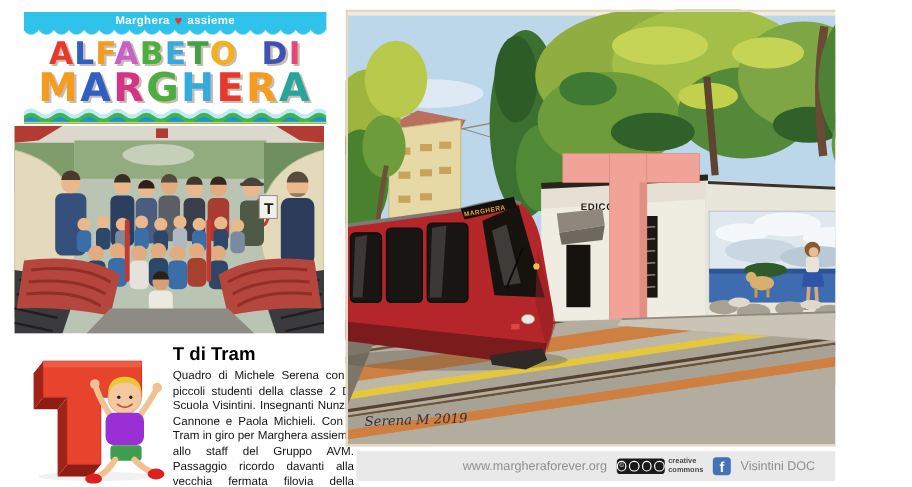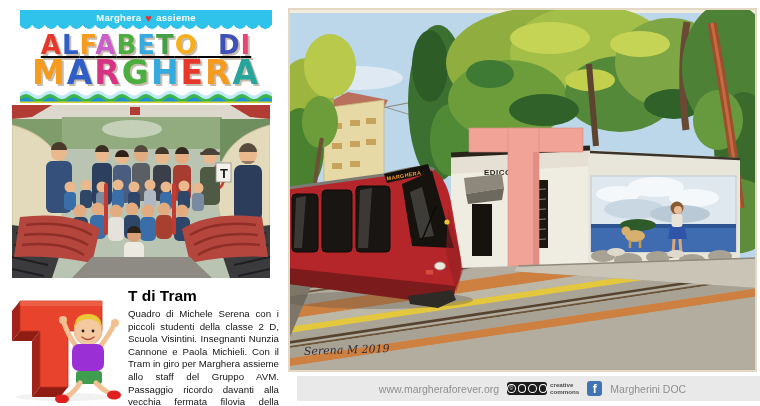--- a/index.html
+++ b/index.html
@@ -1,38 +1,38 @@
 <!DOCTYPE html>
 <html><head>
 <meta charset="utf-8">
 <style>
   html,body{margin:0;padding:0;background:#fff;}
-  .page{position:relative;width:760px;height:406px;background:#fff;overflow:hidden;
+  .page{position:relative;width:696px;height:406px;background:#fff;overflow:hidden;
         font-family:"Liberation Sans",sans-serif;}
 
   
   .header{position:absolute;left:20px;top:10px;width:252px;}
   .banner{height:15px;background:#2fc3ec;color:#fff;font-size:9.5px;font-weight:bold;
           display:flex;align-items:center;justify-content:center;gap:4px;letter-spacing:.3px;}
   .banner .heart{color:#e8302f;font-size:11px;line-height:10px;}
   .banner-scallop{height:5px;
      background:radial-gradient(circle at 6px -3px,#2fc3ec 6.5px,rgba(0,0,0,0) 7px);
      background-size:12.6px 6px;background-repeat:repeat-x;}
   .letters{text-align:center;font-weight:bold;font-family:"DejaVu Sans",sans-serif;}
-  .line1{font-size:26px;line-height:26px;letter-spacing:1px;margin-top:2px;text-decoration:underline;}
+  .line1{font-size:26px;line-height:26px;letter-spacing:1px;margin-top:2px;}
   .line2{font-size:33px;line-height:30px;letter-spacing:2px;}
   .big-letter{text-shadow:2px 2px 0 rgba(100,60,20,.35);}
   .waves{display:block;margin-top:2px;}
 
   
   .photo{position:absolute;left:12px;top:105px;width:258px;height:173px;}
   .photo svg{display:block;}
 
   
-  .article{position:absolute;left:0;top:285px;width:285px;height:121px;}
+  .article{position:absolute;left:16px;top:285px;width:285px;height:121px;}
   .tee{position:absolute;left:4px;top:2px;width:118px;height:116px;}
   .article-text{position:absolute;left:128px;top:2px;width:151px;}
   .article-text h2{margin:0 0 3px 0;font-size:15.5px;font-weight:bold;color:#000;}
   .article-text p{margin:0;font-size:9.7px;line-height:1.3;text-align:justify;color:#141414;}
 
   
   .painting{position:absolute;left:288px;top:8px;width:469px;height:364px;}
 
   
   .footer{position:absolute;left:297px;top:376px;width:471px;height:25px;background:#e9e9e9;
@@ -410,16 +410,16 @@
         <span class="cc-dot"></span>
         <span class="cc-dot"></span>
         <span class="cc-dot"></span>
       </span>
       <span class="cc-text">
         <div>creative</div>
         <div>commons</div>
       </span>
     </span>
     <span class="fb-icon">f</span>
-    <span>Margherini DOC</span>
+    <span>Visintini DOC</span>
   </div>
 
 </div>
 
 </body></html>

